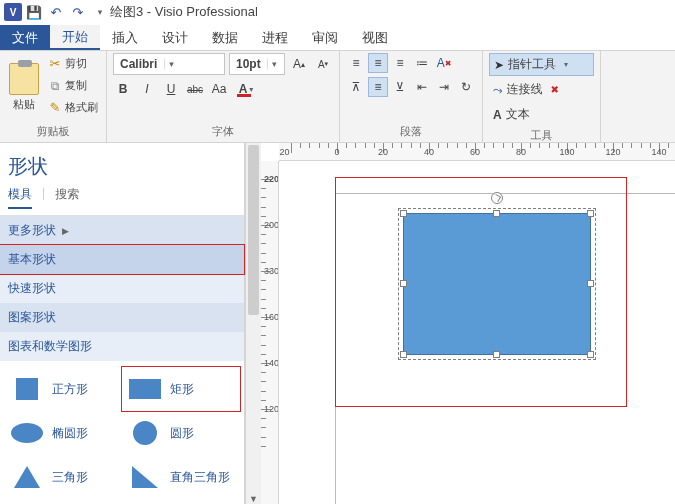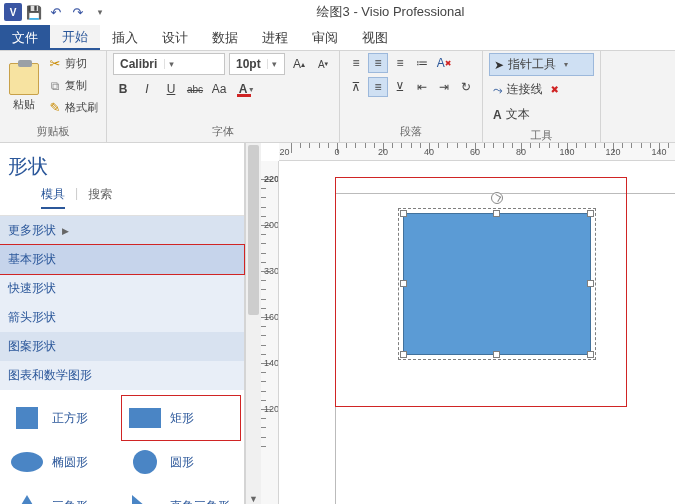--- a/index.html
+++ b/index.html
@@ -3,21 +3,21 @@
 <meta charset="utf-8">
 <style>
   * { box-sizing: border-box; margin: 0; padding: 0; font-family: "Microsoft YaHei", "Segoe UI", sans-serif; }
   body { width: 675px; height: 504px; overflow: hidden; background: #fff; font-size: 12px; color: #444; }
 
   
   .titlebar { height: 25px; background: #fff; display: flex; align-items: center; padding: 0 4px; border-bottom: 1px solid #fff; }
   .titlebar .qat { display: flex; align-items: center; gap: 2px; }
   .qat .app-icon { width: 18px; height: 18px; background: #3955a3; color: #fff; font-size: 10px; font-weight: bold; display: flex; align-items: center; justify-content: center; border-radius: 2px; }
   .qat .qbtn { width: 20px; height: 20px; display: flex; align-items: center; justify-content: center; color: #3955a3; font-size: 13px; }
-  .titlebar .doc-title { flex: 1; text-align: center; font-size: 13px; color: #444; }
+  .titlebar .doc-title { flex: 1; text-align: left; font-size: 13px; color: #444; }
 
   
   .tabs { height: 26px; display: flex; align-items: stretch; background: #fff; border-bottom: 1px solid #d4d4d4; }
   .tab { padding: 0 12px; display: flex; align-items: center; font-size: 13px; color: #3b3b3b; cursor: pointer; }
   .tab.file { background: #2b579a; color: #fff; }
   .tab.active { color: #2b579a; border-bottom: 2px solid #2b579a; background: #f3f3f3; }
 
   
   .ribbon { height: 92px; display: flex; background: #f3f3f3; border-bottom: 1px solid #d4d4d4; }
   .rgroup { border-right: 1px solid #d4d4d4; display: flex; flex-direction: column; padding: 2px 6px 0 6px; }
@@ -57,21 +57,21 @@
   .shcurve{width:36px;height:48px;border:2px solid #2b579a;border-radius:0 24px 0 24px;border-top:none;border-left:none;}
   
   
   .bodyarea { display:flex; height: calc(504px - 25px - 26px - 92px); }
   
   
   .shapes-panel { width:245px; border-right:1px solid #d4d4d4; display:flex; flex-direction:column; background:#fff;}
   .sp-title { font-size:20px; color:#2b579a; padding:10px 8px 6px; }
   .sp-tabs { display:flex; gap:10px; padding:0 8px 6px; font-size:12px; border-bottom:1px solid #e0e0e0;}
   .sp-tab { color:#666; padding-bottom:4px;}
-  .sp-tab.active{ color:#2b579a; border-bottom:2px solid #2b579a;margin-left:33px;}
+  .sp-tab.active{ color:#2b579a; border-bottom:2px solid #2b579a;}
   .sp-divider{color:#ccc}
   .sp-list { }
   .sp-item { padding:6px 8px; font-size:12px; color:#2b579a; display:flex; align-items:center; gap:6px; background:#e8eef7;}
   .sp-item.alt{background:#d8e2f0}
   .sp-item.sel{background:#c6d4eb}
   .sp-item .chev{font-size:9px;color:#666}
   .redbox{outline:1px solid #d02424}
   
   .sp-shapes{display:flex;flex-wrap:wrap;padding:6px 4px;gap:0}
   .shape-cell{width:118px;height:44px;display:flex;align-items:center;gap:8px;padding:4px 6px;font-size:12px;color:#2b579a}
@@ -258,23 +258,20 @@
     <div class="sp-list">
       <div class="sp-item alt">
             <span>更多形状</span>
             <span class="chev">▶</span>
           </div>
       <div class="sp-item sel redbox">
             <span>基本形状</span>
           </div>
       <div class="sp-item">
             <span>快速形状</span>
-          </div>
-      <div class="sp-item">
-            <span>箭头形状</span>
           </div>
       <div class="sp-item alt">
             <span>图案形状</span>
           </div>
       <div class="sp-item">
             <span>图表和数学图形</span>
           </div>
     </div>
     <div class="sp-shapes">
       <div class="shape-cell">

